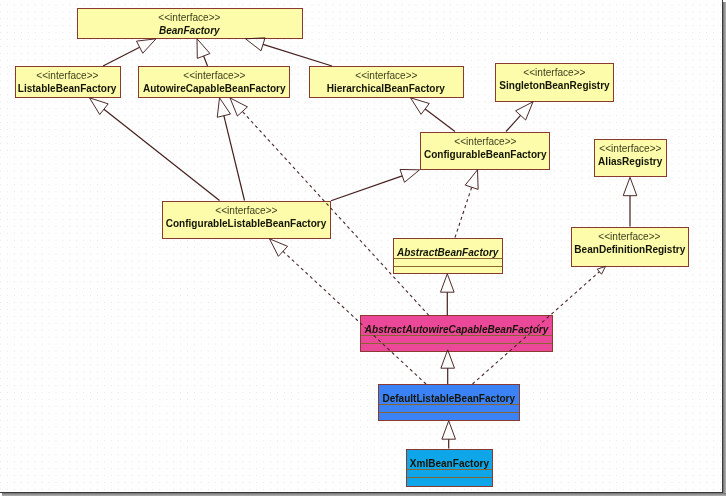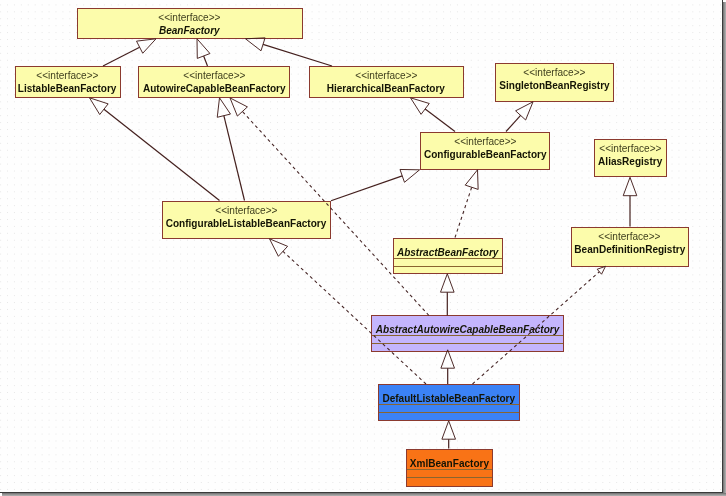--- a/index.html
+++ b/index.html
@@ -90,35 +90,35 @@
           <div class="nm">BeanDefinitionRegistry</div>
         </div>
       </div>
       <div class="cls noster" style="left: 392.5px; top: 238px; width: 110px; height: 36px; background: rgb(252, 252, 171); border-color: rgb(139, 58, 47);">
         <div class="hdr">
           <div class="nm it">AbstractBeanFactory</div>
         </div>
         <div class="cmp" style="border-top-color: rgb(138, 101, 48); height: 8.4px;"></div>
         <div class="cmp" style="border-top-color: rgb(138, 101, 48); height: 7.7px;"></div>
       </div>
-      <div class="cls noster" style="left: 371px; top: 314.7px; width: 193px; height: 37.2px; background: #c4b5fd; border-color: rgb(139, 58, 47);">
+      <div class="cls noster" style="left: 360px; top: 314.7px; width: 193px; height: 37.2px; background: #ec4899; border-color: rgb(139, 58, 47);">
         <div class="hdr">
           <div class="nm it">AbstractAutowireCapableBeanFactory</div>
         </div>
         <div class="cmp" style="border-top-color: rgb(138, 101, 48); height: 8.4px;"></div>
         <div class="cmp" style="border-top-color: rgb(138, 101, 48); height: 8.5px;"></div>
       </div>
       <div class="cls noster" style="left: 378.4px; top: 384.2px; width: 141.5px; height: 37px; background: #3b82f6; border-color: rgb(139, 58, 47);">
         <div class="hdr">
           <div class="nm">DefaultListableBeanFactory</div>
         </div>
         <div class="cmp" style="border-top-color: rgb(138, 101, 48); height: 8.8px;"></div>
         <div class="cmp" style="border-top-color: rgb(138, 101, 48); height: 9.1px;"></div>
       </div>
-      <div class="cls noster" style="left: 406px; top: 449.3px; width: 86.5px; height: 38.2px; background: #f97316; border-color: rgb(139, 58, 47);">
+      <div class="cls noster" style="left: 406px; top: 449.3px; width: 86.5px; height: 38.2px; background: #0ea5e9; border-color: rgb(139, 58, 47);">
         <div class="hdr">
           <div class="nm">XmlBeanFactory</div>
         </div>
         <div class="cmp" style="border-top-color: rgb(138, 101, 48); height: 8.5px;"></div>
         <div class="cmp" style="border-top-color: rgb(138, 101, 48); height: 9.9px;"></div>
       </div>
     </div>
   <svg id="links" viewBox="0 0 726 496" xmlns="http://www.w3.org/2000/svg">
       <g>
         <line x1="103" y1="66" x2="139.62993202294422" y2="47.201242433507865" stroke="#44201e" stroke-width="1.2"></line>

